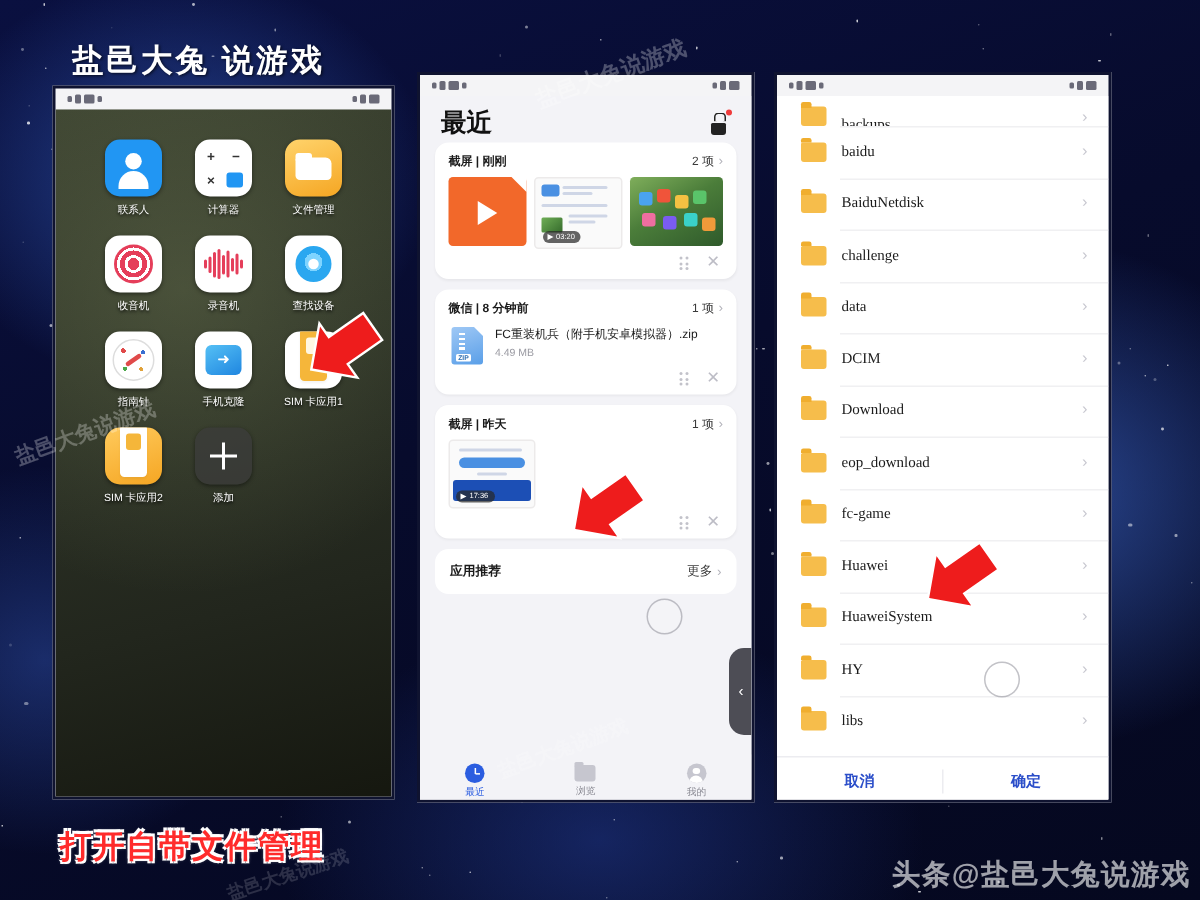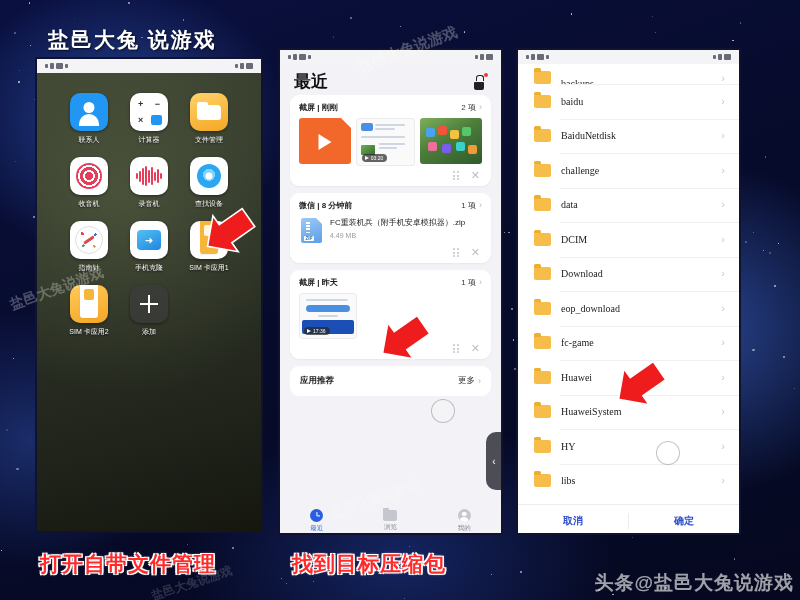--- a/index.html
+++ b/index.html
@@ -825,21 +825,20 @@
     </svg>
   </div>
 
   <div class="arrow" style="left:606px;top:351px">
     <svg width="70" height="60" viewBox="0 0 70 60">
       <path d="M8 34 L30 12 L30 23 L58 23 L58 45 L30 45 L30 56 Z" transform="rotate(-35 33 34)" fill="#ee1c1c" stroke="#ffffff" stroke-width="1.6"></path>
     </svg>
   </div>
 
   <div class="cap" style="left:40px;top:550px">打开自带文件管理</div>
-  <div class="cap" style="left:292px;top:550px">找到目标压缩包</div>
 
   <div class="wm" style="left:355px;top:40px;font-size:15px;rotate:-20deg;">盐邑大兔说游戏</div>
   <div class="wm" style="left:8px;top:280px;font-size:14px;rotate:-20deg;">盐邑大兔说游戏</div>
   <div class="wm" style="left:330px;top:490px;font-size:13px;rotate:-20deg;opacity:.7">盐邑大兔说游戏</div>
   <div class="wm" style="left:150px;top:575px;font-size:12px;rotate:-18deg;opacity:.55">盐邑大兔说游戏</div>
 
   <div class="footer-wm">头条@盐邑大兔说游戏</div>
 </div>
 
 </body></html>

